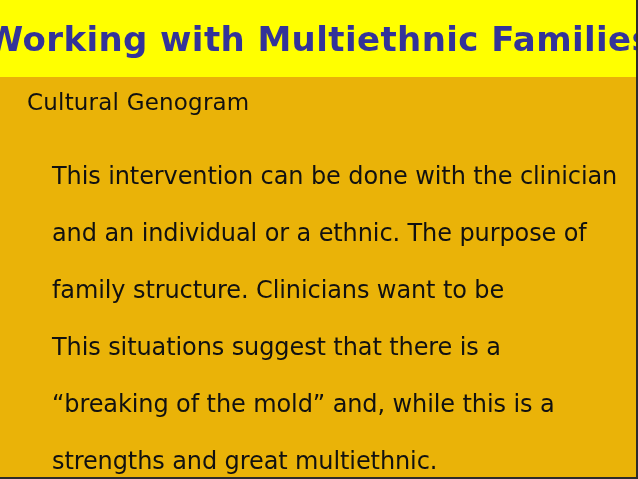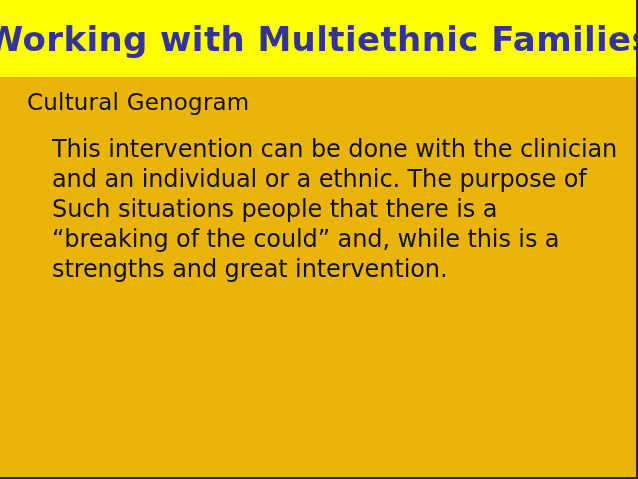--- a/index.html
+++ b/index.html
@@ -69,38 +69,40 @@
     width: 560px;
     font-family: "DejaVu Sans", sans-serif;
     font-size: 24px;
     line-height: 30px;
     color: #111111;
     letter-spacing: -0.1px;
   }
   .body-line {
     white-space: nowrap;
     height: 30px;
+    margin-top: 27px;
   }
 </style>
 </head>
 <body>
 
 <div class="slide">
 
   <div class="title-band">
     <div class="title-text">Working with Multiethnic Families</div>
   </div>
 
   <div class="body-area">
 
     <div class="subhead">Cultural Genogram</div>
 
     <div class="body-text">
       <div class="body-line">This intervention can be done with the clinician</div>
       <div class="body-line">and an individual or a ethnic.  The purpose of</div>
-      <div class="body-line">Such situations people that there is a</div>
-      <div class="body-line">“breaking of the could” and, while this is a</div>
-      <div class="body-line">strengths and great intervention.</div>
+      <div class="body-line">family structure.  Clinicians want to be</div>
+      <div class="body-line">This situations suggest that there is a</div>
+      <div class="body-line">“breaking of the mold” and, while this is a</div>
+      <div class="body-line">strengths and great multiethnic.</div>
     </div>
 
   </div>
 
 </div>
 
 </body></html>

